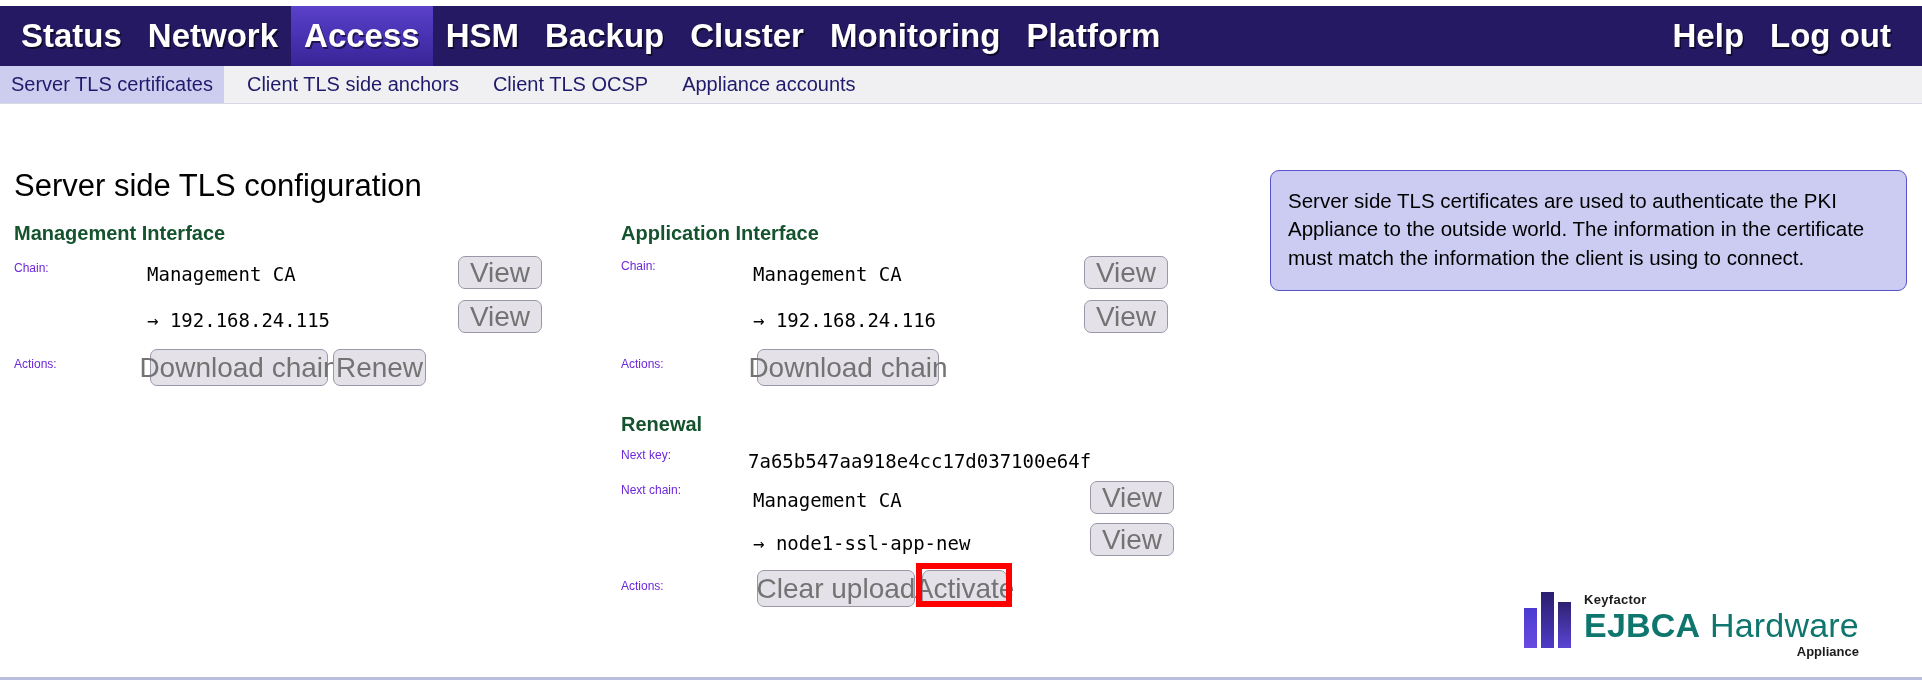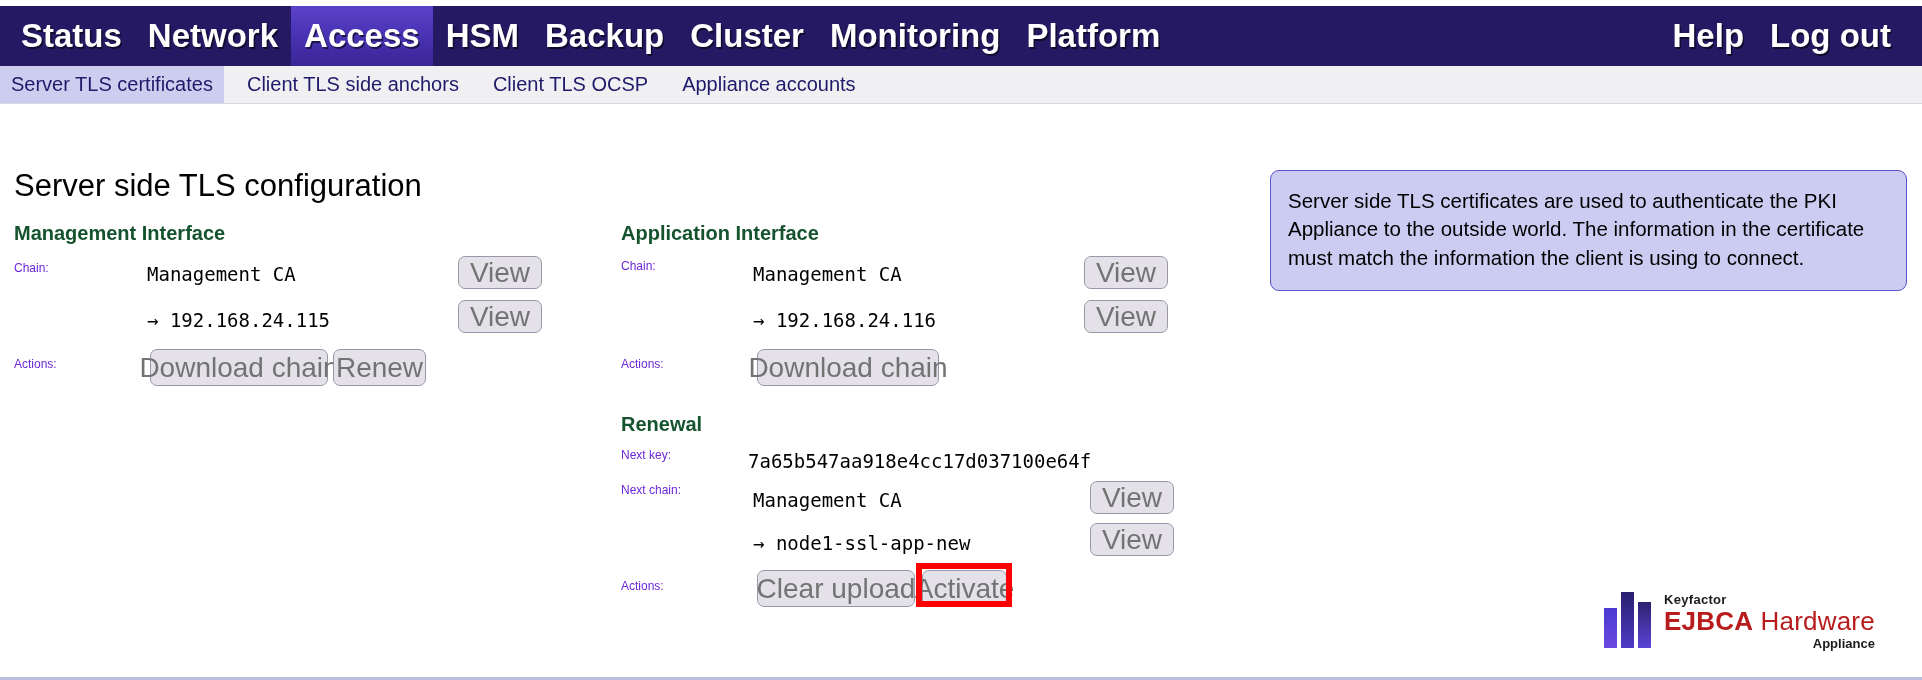--- a/index.html
+++ b/index.html
@@ -143,33 +143,33 @@
     padding: 16px 17px 18px 17px;
     box-sizing: border-box;
     font-size: 20.5px;
     line-height: 1.38;
     color: #000000;
   }
 
   
   #logo {
     position: absolute;
-    left: 1604px; top: 592px;
+    left: 1524px; top: 592px;
     display: flex;
     align-items: flex-start;
     justify-content: flex-end;
   }
   #logo-bars { display: flex; align-items: flex-end; gap: 4px; height: 56px; margin-right: 13px; }
   .bar { width: 13px; }
   .bar.b1 { height: 40px; background: linear-gradient(to bottom, #4b3bd1, #6a4ae0); }
   .bar.b2 { height: 56px; background: linear-gradient(to bottom, #2a1e6e, #4e3bc6); }
   .bar.b3 { height: 46px; background: linear-gradient(to bottom, #2d2170, #5b45d6); }
   #logo-text { display: flex; flex-direction: column; }
   #logo-kf { font-size: 13px; font-weight: bold; color: #1b1b1b; letter-spacing: .3px; margin-bottom: 1px; }
-  #logo-main { font-size: 26px; color: #b91c1c; letter-spacing: .2px; line-height: 1; white-space: nowrap; }
+  #logo-main { font-size: 34px; color: #0f766e; letter-spacing: .2px; line-height: 1; white-space: nowrap; }
   #logo-main b { font-weight: bold; }
   #logo-app { font-size: 13px; font-weight: bold; color: #1b1b1b; align-self: flex-end; margin-top: 2px; }
 </style>
 </head>
 <body>
 
 <div id="topnav">
   <div class="nav-left">
     <div class="nav-item">Status</div>
     <div class="nav-item">Network</div>

